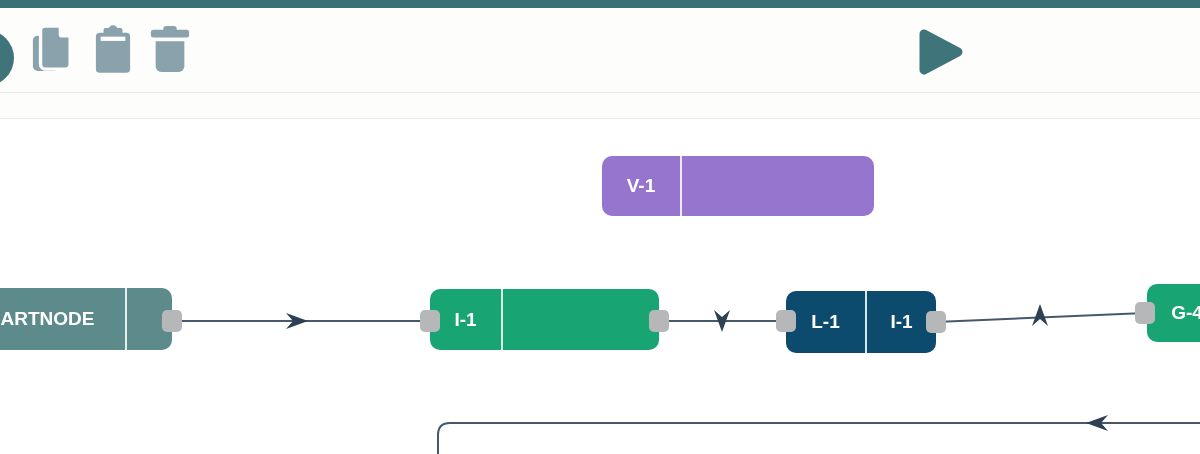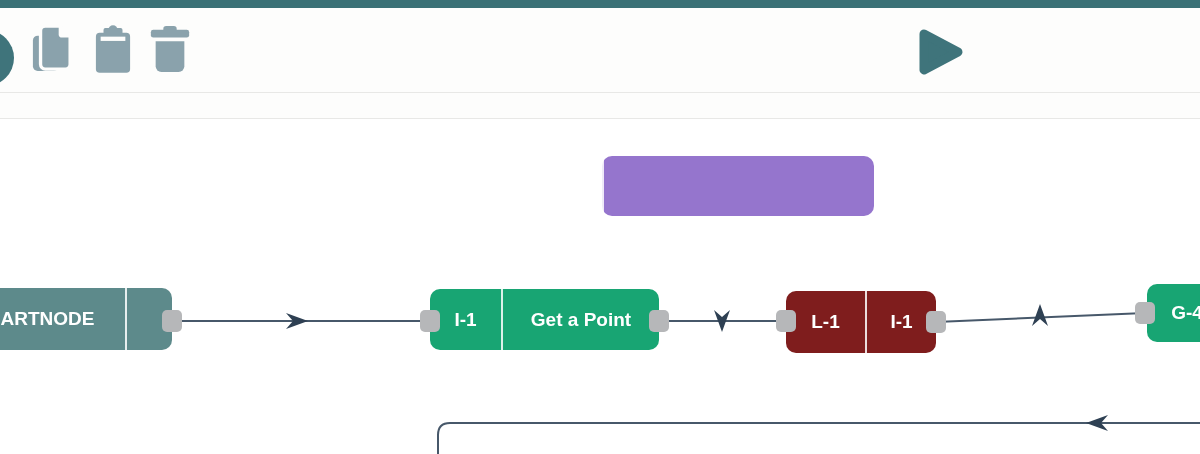--- a/index.html
+++ b/index.html
@@ -39,21 +39,21 @@
   .node-start .tail { width: 45px; }
 
   .node-var { left: 602px; top: 37px; width: 272px; height: 60px; background: #9575cd; }
   .node-var .badge { width: 78px; }
   .node-var .main { flex: 1 1 auto; }
 
   .node-get { left: 430px; top: 170px; width: 229px; height: 61px; background: #18a573; }
   .node-get .badge { width: 71px; }
   .node-get .main { flex: 1 1 auto; }
 
-  .node-loop { left: 786px; top: 172px; width: 150px; height: 62px; background: #7f1d1d; }
+  .node-loop { left: 786px; top: 172px; width: 150px; height: 62px; background: #0c4a6e; }
   .node-loop .badge { width: 79px; }
   .node-loop .main { flex: 1 1 auto; }
 
   .node-g4 { left: 1147px; top: 165px; width: 150px; height: 58px; background: #18a573; }
   .node-g4 .badge { width: 80px; }
 
   .port { position: absolute; z-index: 3; width: 20px; height: 22px; border-radius: 5px; background: #b6b7b9; cursor: pointer; }
 </style>
 </head>
 <body>
@@ -121,27 +121,27 @@
       <path class="arrow" d="M-10 -8 L12 0 L-10 8 L-3 0 Z" transform="translate(1098,304) rotate(180)"></path>
     </svg>
 
     <div class="node node-start">
       <div class="sec main">ARTNODE</div>
       <div class="div"></div>
       <div class="sec tail"></div>
     </div>
 
     <div class="node node-var">
+      <div class="sec badge">V-1</div>
       <div class="div"></div>
     </div>
 
     <div class="node node-get">
       <div class="sec badge">I-1</div>
       <div class="div"></div>
-      <div class="sec main">Get a Point</div>
     </div>
 
     <div class="node node-loop">
       <div class="sec badge">L-1</div>
       <div class="div"></div>
       <div class="sec main">I-1</div>
     </div>
 
     <div class="node node-g4">
       <div class="sec badge">G-4</div>

